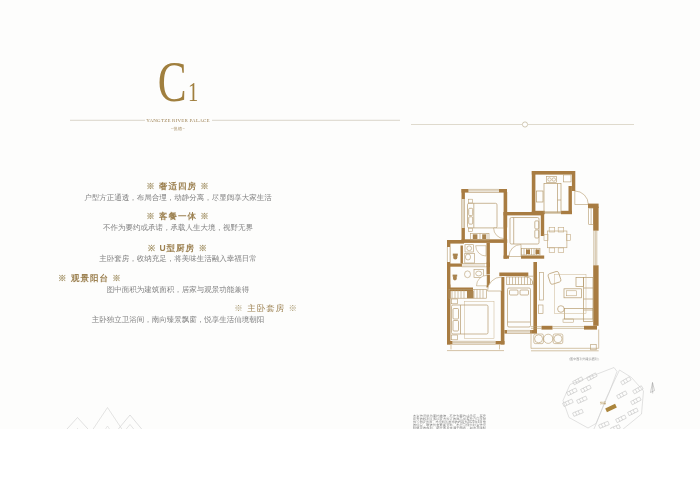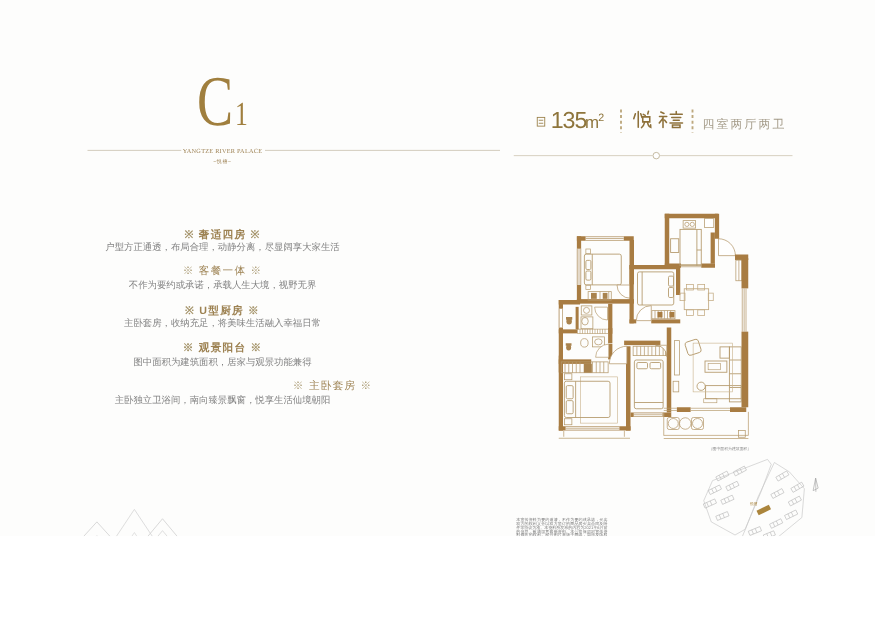--- a/index.html
+++ b/index.html
@@ -23,70 +23,41 @@
   <text x="178" y="122.3" text-anchor="middle" font-family="Liberation Serif,serif" font-size="5" fill="#9b7f50" letter-spacing="0.2">YANGTZE RIVER PALACE</text>
 
   <line x1="212" y1="120.3" x2="400" y2="120.3" stroke="#ccc4b4" stroke-width="0.7"></line>
 
   <text x="178" y="130" text-anchor="middle" font-size="4" fill="#9b7f50" letter-spacing="0.5">~悦禧~</text>
 </svg>
 </div>
 
 <div class="abs" style="left:58px;top:0;width:240px;">
 
-  <div class="abs" style="left:0;top:181px;width:240px;text-align:center;font-size:8.5px;color:#a5946a;letter-spacing:1px;font-weight:bold;">※ <span style="color:#9d8252;font-family:Liberation Serif, serif;">奢适四房</span> ※</div>
+  <div class="abs" style="left:0;top:181px;width:240px;text-align:center;font-size:8.5px;color:#a5946a;letter-spacing:1px;font-weight:bold;">※ <span style="color:#9d8252;">奢适四房</span> ※</div>
 
   <div class="abs" style="left:0;top:193px;width:240px;text-align:center;font-size:7.5px;color:#828282;">户型方正通透，布局合理，动静分离，尽显阔享大家生活</div>
 
-  <div class="abs" style="left:0;top:211px;width:240px;text-align:center;font-size:8.5px;color:#a5946a;letter-spacing:1px;font-weight:normal;">※ <span style="color:#9d8252;">客餐一体</span> ※</div>
+  <div class="abs" style="left:0;top:211px;width:240px;text-align:center;font-size:8.5px;color:#a5946a;letter-spacing:1px;font-weight:bold;">※ <span style="color:#9d8252;">客餐一体</span> ※</div>
 
   <div class="abs" style="left:0;top:223px;width:240px;text-align:center;font-size:7.5px;color:#828282;">不作为要约或承诺，承载人生大境，视野无界</div>
 
   <div class="abs" style="left:0;top:242px;width:240px;text-align:center;font-size:8.5px;color:#a5946a;letter-spacing:1px;font-weight:bold;">※ <span style="color:#9d8252;">U型厨房</span> ※</div>
 
   <div class="abs" style="left:0;top:254px;width:240px;text-align:center;font-size:7.5px;color:#828282;">主卧套房，收纳充足，将美味生活融入幸福日常</div>
 
-  <div class="abs" style="left:0;top:273px;width:240px;text-align:center;font-size:8.5px;color:#a5946a;letter-spacing:1px;font-weight:bold;">※ <span style="color:#9d8252;">观景阳台</span> ※</div>
+  <div class="abs" style="left:0;top:273px;width:240px;font-size:8.5px;color:#a5946a;letter-spacing:1px;font-weight:bold;">※ <span style="color:#9d8252;">观景阳台</span> ※</div>
 
   <div class="abs" style="left:0;top:285px;width:240px;text-align:center;font-size:7.5px;color:#828282;">图中面积为建筑面积，居家与观景功能兼得</div>
 
   <div class="abs" style="left:0;top:303px;width:240px;text-align:right;font-size:8.5px;color:#a5946a;letter-spacing:1px;font-weight:normal;">※ <span style="color:#9d8252;">主卧套房</span> ※</div>
 
   <div class="abs" style="left:0;top:315px;width:240px;text-align:center;font-size:7.5px;color:#828282;">主卧独立卫浴间，南向臻景飘窗，悦享生活仙境朝阳</div>
 </div>
 
-<div class="abs" style="left:400px;top:60px;width:300px;height:80px;">
-<svg width="300" height="80" viewBox="400 60 300 80">
-
-  <g stroke="#9a8049" stroke-width="0.7" fill="none">
-   <rect x="429.8" y="93.9" width="6" height="7"></rect>
-   <path d="M431 96.2 h3.6 M431 98.6 h3.6"></path>
-  </g>
-
-  <text x="440.5" y="102.6" font-size="18.6" fill="#8e753c" font-family="Liberation Sans,sans-serif" letter-spacing="-0.8">135</text>
-  <text x="468" y="102.6" font-size="13.5" fill="#8e753c" font-family="Liberation Sans,sans-serif">m</text>
-  <text x="478.6" y="96.5" font-size="8.5" fill="#8e753c" font-family="Liberation Sans,sans-serif">2</text>
-
-  <line x1="496.8" y1="87.5" x2="496.8" y2="106" stroke="#bda87e" stroke-width="1.5" stroke-dasharray="2.4 2.1"></line>
-
-  <g stroke="#8e713a" stroke-width="1.25" fill="none" stroke-linecap="round">
-    <path d="M508.3 91 l-1.3 4 M510.6 89.3 v12.5 M512.6 91 l1 3"></path>
-    <path d="M514.6 91.5 l1.6 0.8 M518.8 89 l-0.6 2.2 M514.2 93.5 h5.6 v4 h-5.6 z M515.8 97.5 q-0.8 3.4 -2.6 4.6 M518 97.5 q0.4 3.6 2.6 4.4 l-0.1 -2"></path>
-  </g>
-
-  <g stroke="#8e713a" stroke-width="1.25" fill="none" stroke-linecap="round">
-    <path d="M528.6 89.6 l2.6 1.2 M527.6 93.2 h5.8 M530.4 93.2 v8.8 M530.2 94.8 l-2.8 3.6 M531.6 96 l1.6 2"></path>
-    <path d="M536.2 91.4 h9.6 M541 89.2 v2.2 M537.4 94 h7.2 M538.6 96.2 h4.8 M536 98.4 h10 M538 100 h6 v2 h-6 z"></path>
-  </g>
-
-  <line x1="554" y1="87.5" x2="554" y2="106" stroke="#bda87e" stroke-width="1.5" stroke-dasharray="2.4 2.1"></line>
-
-  <text x="562" y="102" font-size="9.5" fill="#a39a87" letter-spacing="1.7">四室两厅两卫</text>
-</svg>
-</div>
 
 <div class="abs" style="left:400px;top:115px;width:300px;height:20px;">
 <svg width="300" height="20">
   <line x1="11" y1="9.5" x2="122" y2="9.5" stroke="#d7d0c0" stroke-width="0.8"></line>
   <circle cx="125" cy="9.5" r="2.6" fill="#fff" stroke="#c5bba2" stroke-width="0.8"></circle>
   <line x1="128" y1="9.5" x2="234" y2="9.5" stroke="#d7d0c0" stroke-width="0.8"></line>
 </svg>
 </div>
 
 <div class="abs" style="left:430px;top:160px;width:190px;height:205px;">

